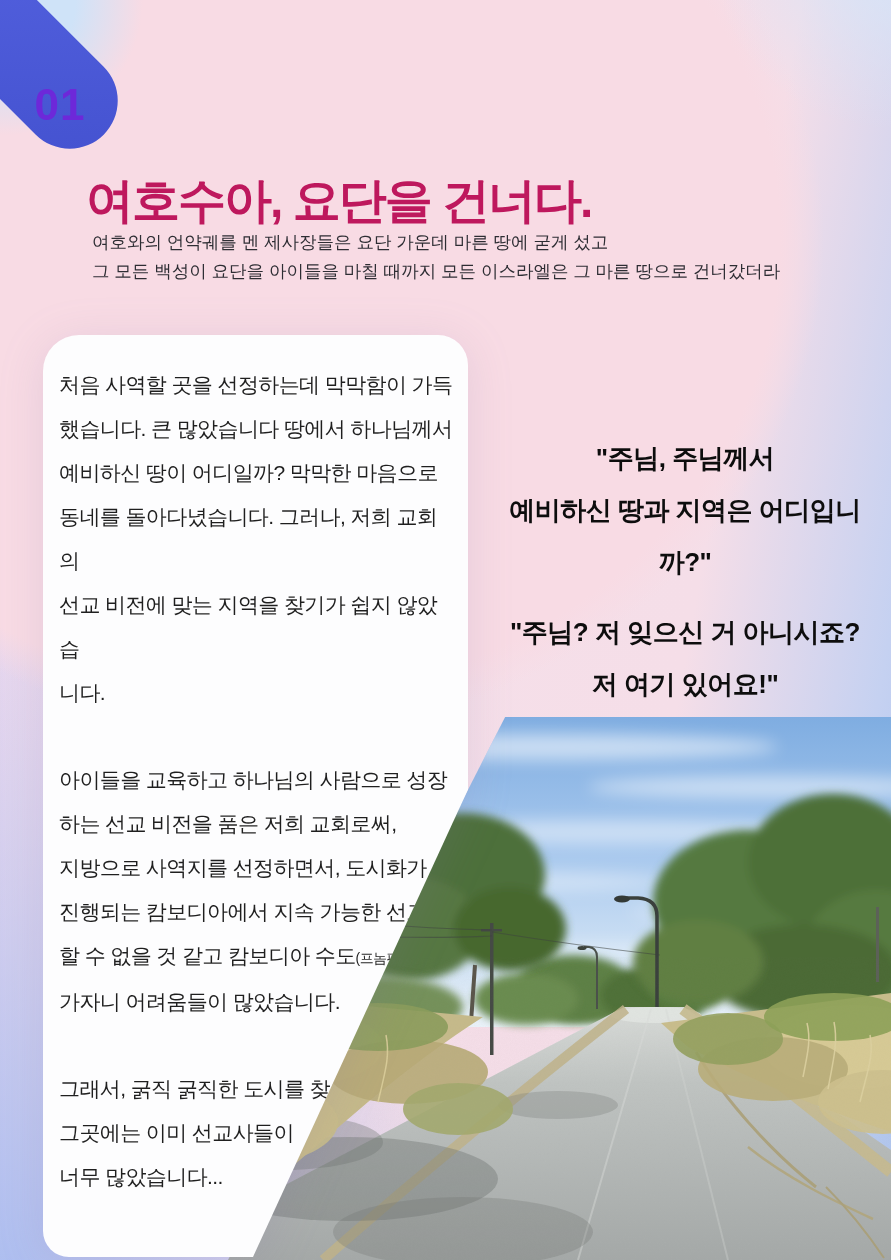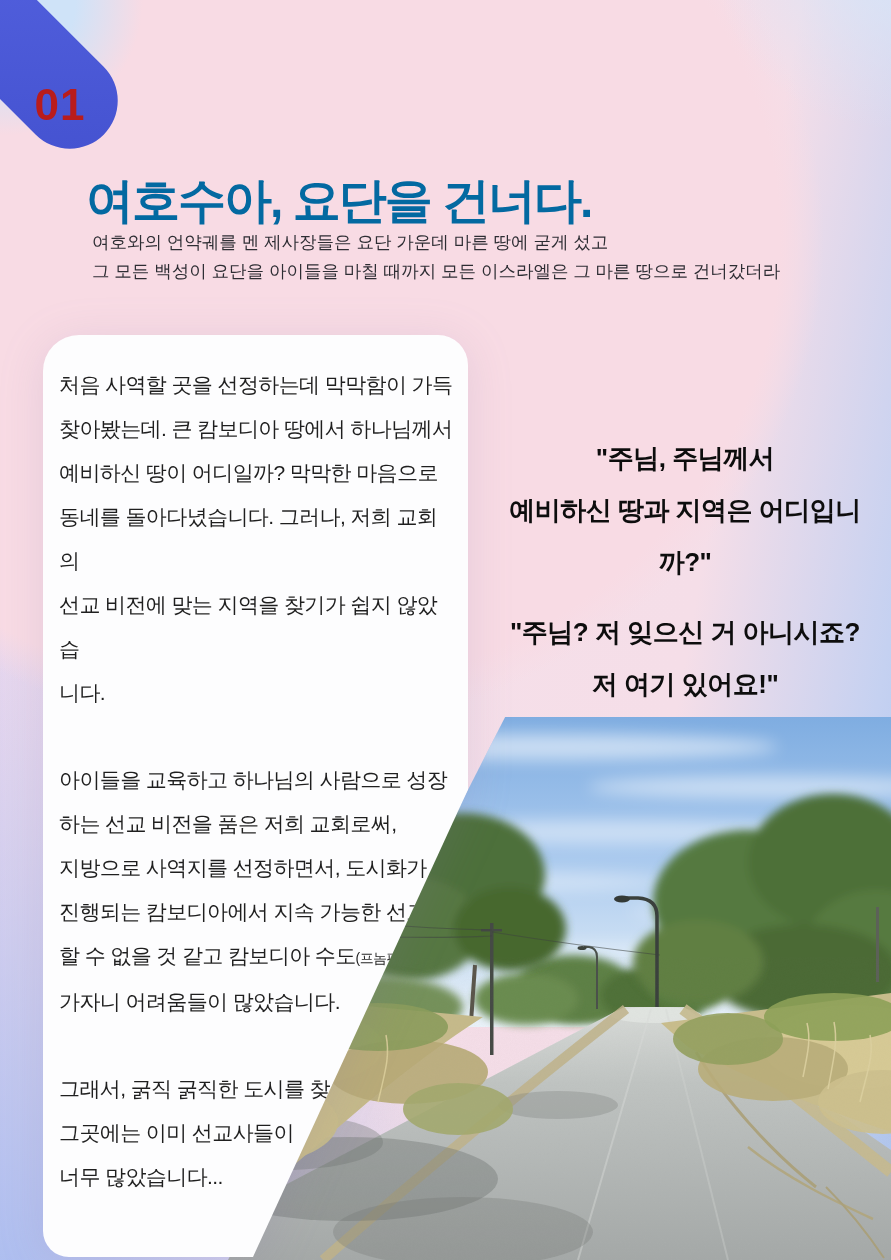--- a/index.html
+++ b/index.html
@@ -18,25 +18,25 @@
       linear-gradient(100deg, #d5cbf1 0%, #ecd9ee 10%, #f6e0ea 22%, #f5dee8 72%, #c5d1f1 90%, #aec5ee 100%);
   }
   .pill{
     position:absolute;left:-178px;top:-30px;width:330px;height:96px;
     border-radius:48px;z-index:2;
     background:linear-gradient(135deg,#5765e2 0%,#4452d0 100%);
     transform:rotate(45deg);
   }
   .badge-num{
     position:absolute;left:34px;top:80px;width:52px;z-index:3;
-    text-align:center;font-size:44px;font-weight:700;color:#b91c1c;letter-spacing:1px;
+    text-align:center;font-size:44px;font-weight:700;color:#6d28d9;letter-spacing:1px;
   }
   .title{
     position:absolute;left:86px;top:137px;z-index:2;
-    font-size:48px;font-weight:800;color:#0369a1;letter-spacing:-2px;white-space:nowrap;
+    font-size:48px;font-weight:800;color:#be185d;letter-spacing:-2px;white-space:nowrap;
   }
   .verse{
     position:absolute;left:92px;top:210px;width:770px;z-index:2;
     font-size:17.5px;line-height:29px;color:#2d2d33;white-space:pre-line;font-weight:500;
   }
   .quotes{
     position:absolute;left:485px;top:432px;width:400px;z-index:1;
     text-align:center;color:#0d0d0d;
   }
   .quotes p{
@@ -222,21 +222,21 @@
       </g>
     </g>
 
     <rect x="0" y="268" width="663" height="275" filter="url(#grain)" opacity="0.14"></rect>
   </svg>
 </div>
 
 <div class="card-wrap">
   <div class="card">
     <p>처음 사역할 곳을 선정하는데 막막함이 가득
-찾아봤는데. 큰 캄보디아 땅에서 하나님께서
+했습니다. 큰 많았습니다 땅에서 하나님께서
 예비하신 땅이 어디일까? 막막한 마음으로
 동네를 돌아다녔습니다. 그러나, 저희 교회의
 선교 비전에 맞는 지역을 찾기가 쉽지 않았습
 니다.</p>
     <p><span>아이들을 교육하고 하나님의 사람으로 성장
 하는 선교 비전을 품은 저희 교회로써,
 지방으로 사역지를 선정하면서, 도시화가
 진행되는 캄보디아에서 지속 가능한 선교를
 할 수 없을 것 같고 캄보디아 수도</span><span class="small-paren">(프놈펜)</span><span>으로
 가자니 어려움들이 많았습니다.</span></p>

